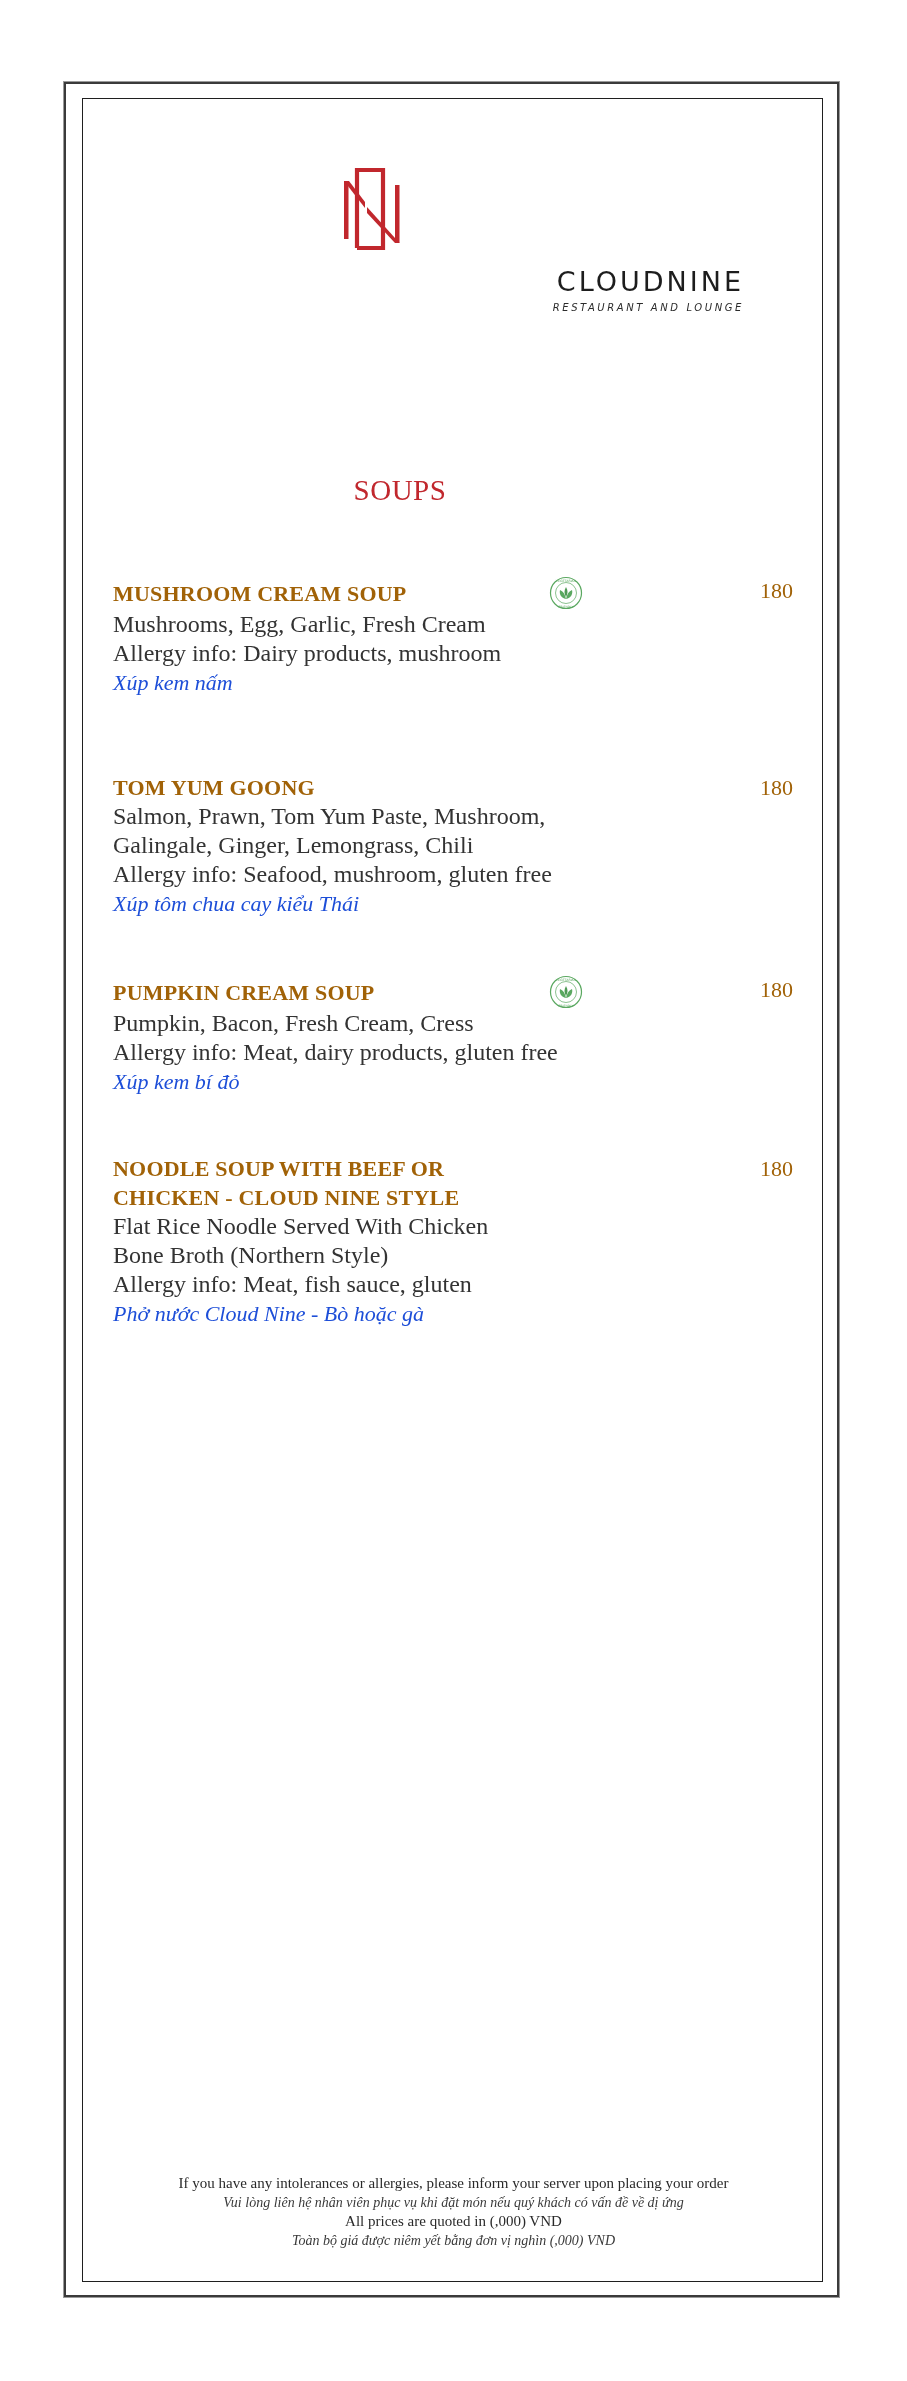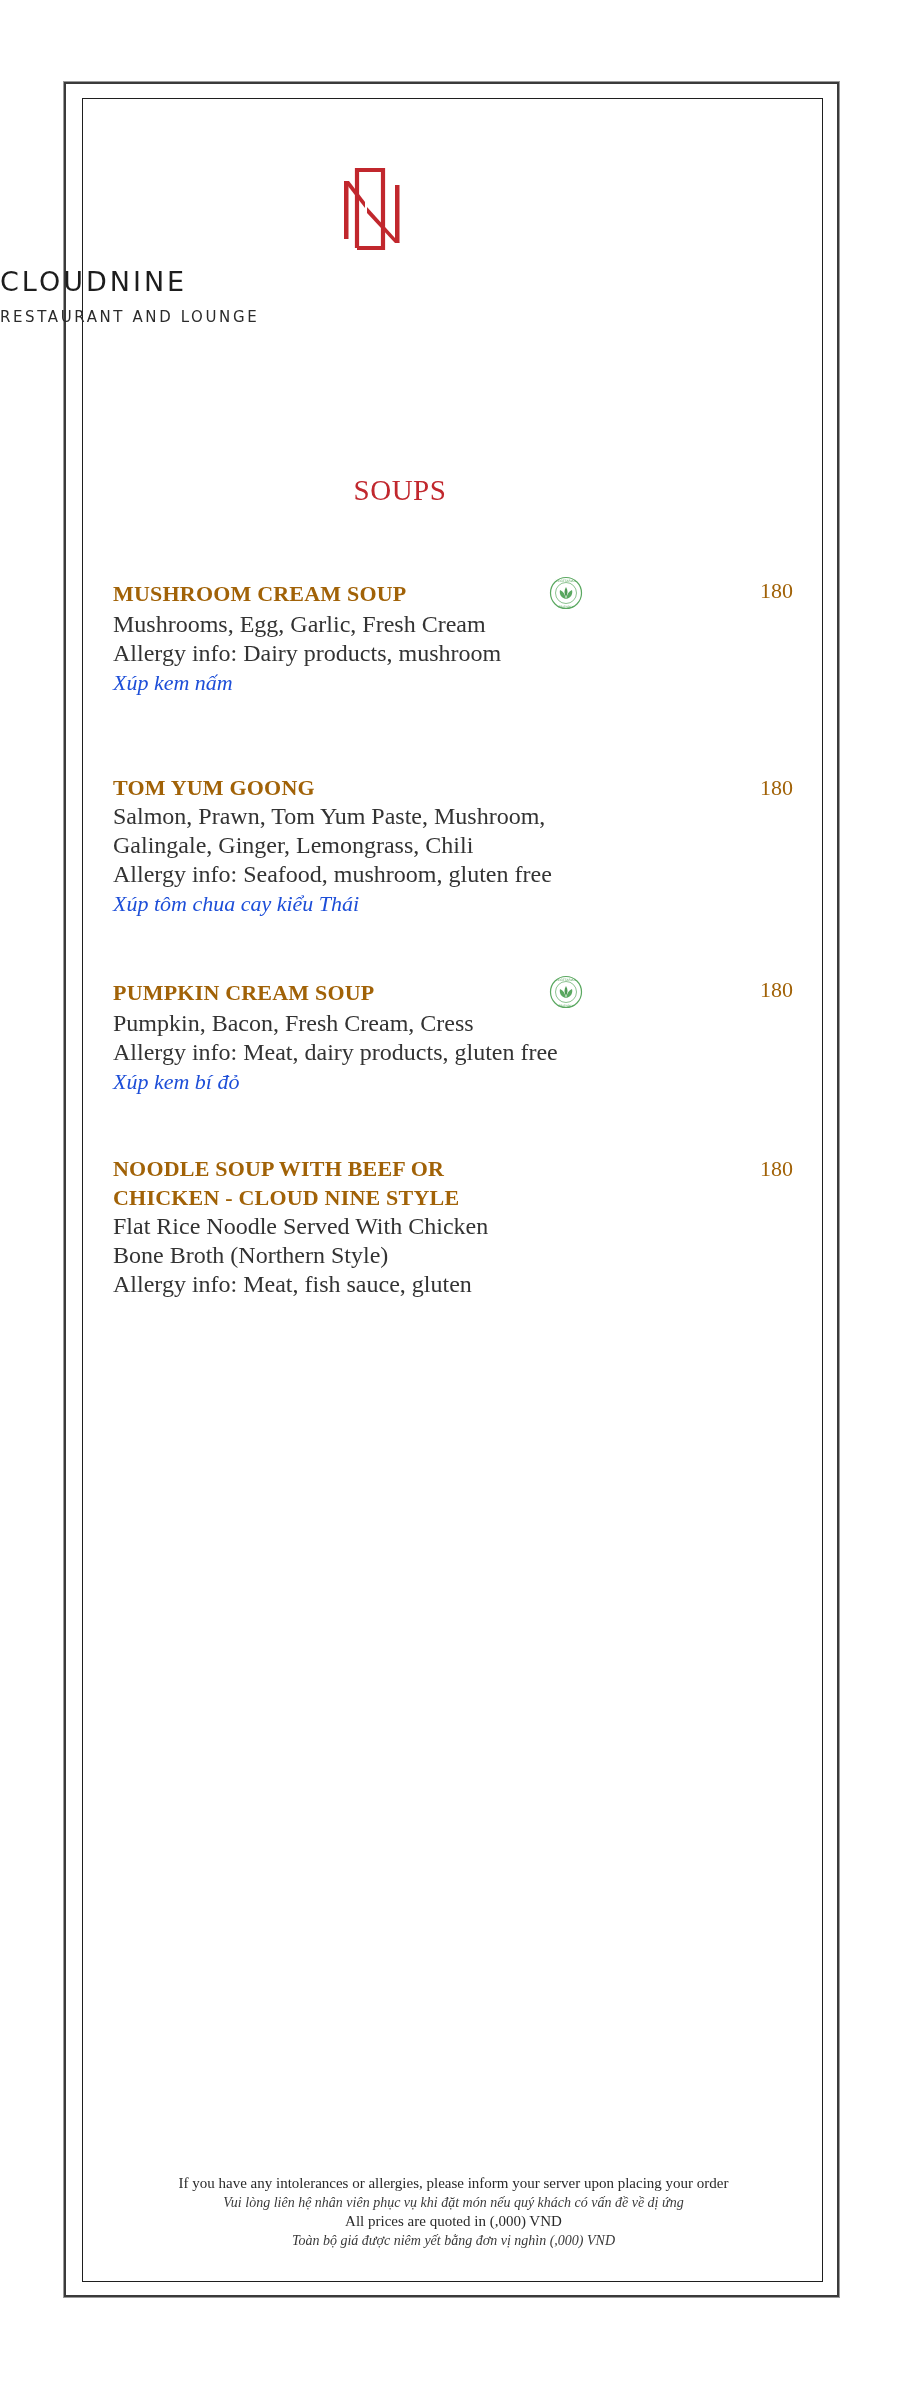--- a/index.html
+++ b/index.html
@@ -32,43 +32,44 @@
       width: 741px;
       height: 2184px;
       border: 1.5px solid #1f1f1f;
       box-sizing: border-box;
     }
     .logo {
       position: absolute;
       left: 0;
       top: 168px;
       width: 744px;
-      text-align: left;
+      text-align: right;
     }
     .logo-mark {
       display: block;
       margin: 0 auto;
       width: 58px;
       height: 82px;
     }
     .logo-wordmark {
       margin-top: 18px;
       font-family: "DejaVu Sans", "Liberation Sans", sans-serif;
       font-size: 27px;
       letter-spacing: 3px;
       color: #1d1d1d;
       line-height: 28px;
       font-weight: normal;
     }
     .logo-tagline {
-      margin-top: 12px;
+      margin-top: 6px;
       font-family: "DejaVu Sans", "Liberation Sans", sans-serif;
-      font-size: 15px;
+      font-size: 10px;
       letter-spacing: 2.6px;
       color: #2b2b2b;
+      font-style: italic;
     }
     .section-title {
       position: absolute;
       left: 0;
       top: 474px;
       width: 800px;
       text-align: center;
       font-size: 29px;
       color: #c1272d;
       letter-spacing: 0.5px;
@@ -226,20 +227,21 @@
     <div class="item-vn">Xúp kem bí đỏ</div>
   </div>
 
   <div class="menu-item" style="margin-top: 58px;">
     <div class="item-name" style="display:block;">NOODLE SOUP WITH BEEF OR</div>
     <div class="item-name" style="display:block;">CHICKEN - CLOUD NINE STYLE</div>
     <div class="item-price">180</div>
     <div class="item-line">Flat Rice Noodle Served With Chicken</div>
     <div class="item-line">Bone Broth (Northern Style)</div>
     <div class="item-line">Allergy info: Meat, fish sauce, gluten</div>
+    <div class="item-vn">Phở nước Cloud Nine - Bò hoặc gà</div>
   </div>
 
 </div>
 
 <div class="footer">
   <div>If you have any intolerances or allergies, please inform your server upon placing your order</div>
   <div class="it">Vui lòng liên hệ nhân viên phục vụ khi đặt món nếu quý khách có vấn đề về dị ứng</div>
   <div>All prices are quoted in (,000) VND</div>
   <div class="it">Toàn bộ giá được niêm yết bằng đơn vị nghìn (,000) VND</div>
 </div>

